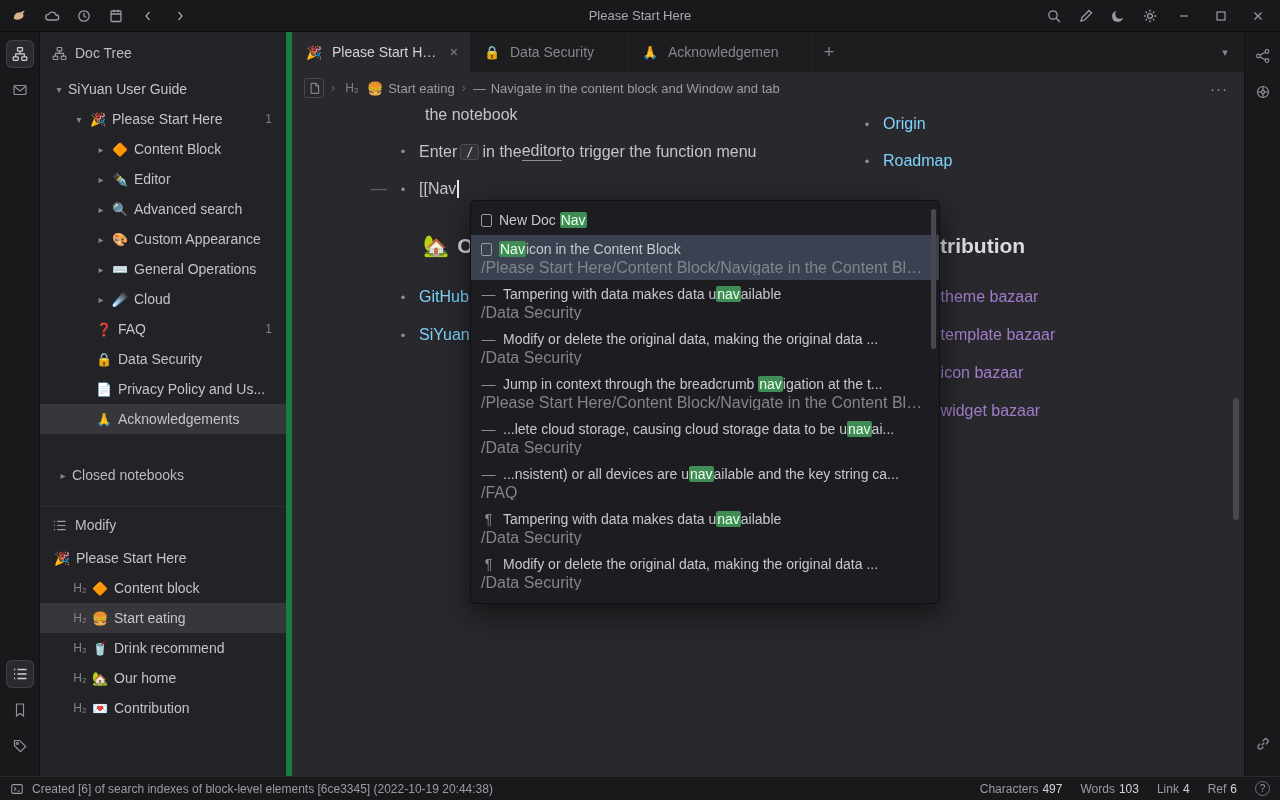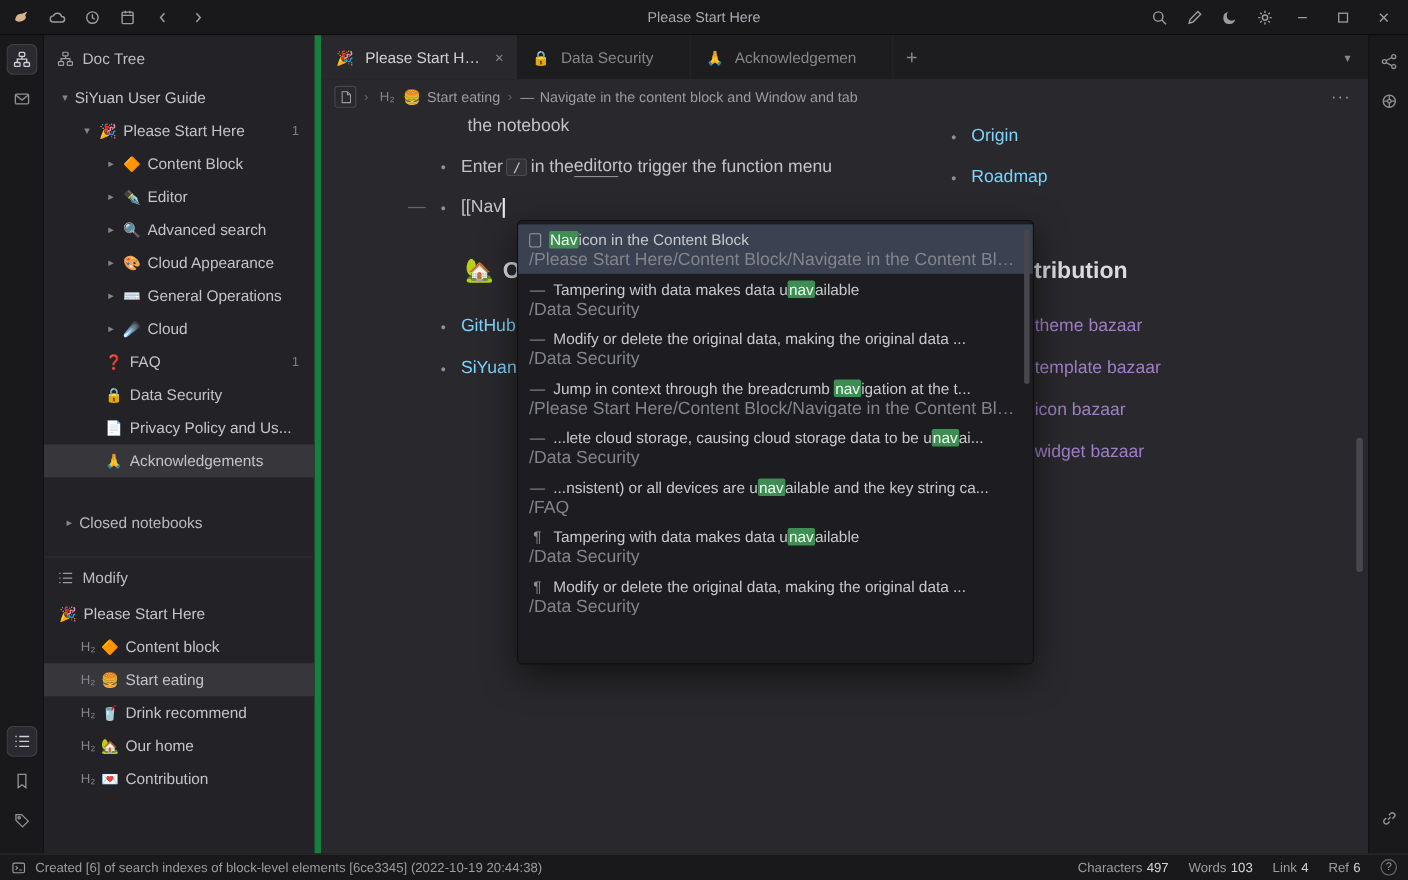--- a/index.html
+++ b/index.html
@@ -249,21 +249,21 @@
         <span class="lbl">Editor</span>
       </div>
       <div class="trow pl-2">
         <span class="chev">▸</span>
         <span class="emo">🔍</span>
         <span class="lbl">Advanced search</span>
       </div>
       <div class="trow pl-2">
         <span class="chev">▸</span>
         <span class="emo">🎨</span>
-        <span class="lbl">Cloud Appearance</span>
+        <span class="lbl">Custom Appearance</span>
       </div>
       <div class="trow pl-2">
         <span class="chev">▸</span>
         <span class="emo">⌨️</span>
         <span class="lbl">General Operations</span>
       </div>
       <div class="trow pl-2">
         <span class="chev">▸</span>
         <span class="emo">☄️</span>
         <span class="lbl">Cloud</span>
@@ -483,20 +483,27 @@
       <span class="sb-val">4</span>
     </span>
     <span class="sb-counter">
       <span>Ref</span>
       <span class="sb-val">6</span>
     </span>
     <span class="sb-help">?</span>
   </footer>
 
   <div class="popup">
+    <div class="p-item first">
+      <div class="pt">
+        <span class="p-doc"></span>
+        <span class="ptxt"><span>New Doc </span><span class="hl">Nav</span><span></span></span>
+      </div>
+
+    </div>
 
     <div class="p-item sel">
       <div class="pt">
         <span class="p-doc"></span>
         <span class="ptxt"><span></span><span class="hl">Nav</span><span>icon in the Content Block</span></span>
       </div>
       <div class="pp">/Please Start Here/Content Block/Navigate in the Content Block</div>
     </div>
 
     <div class="p-item">

